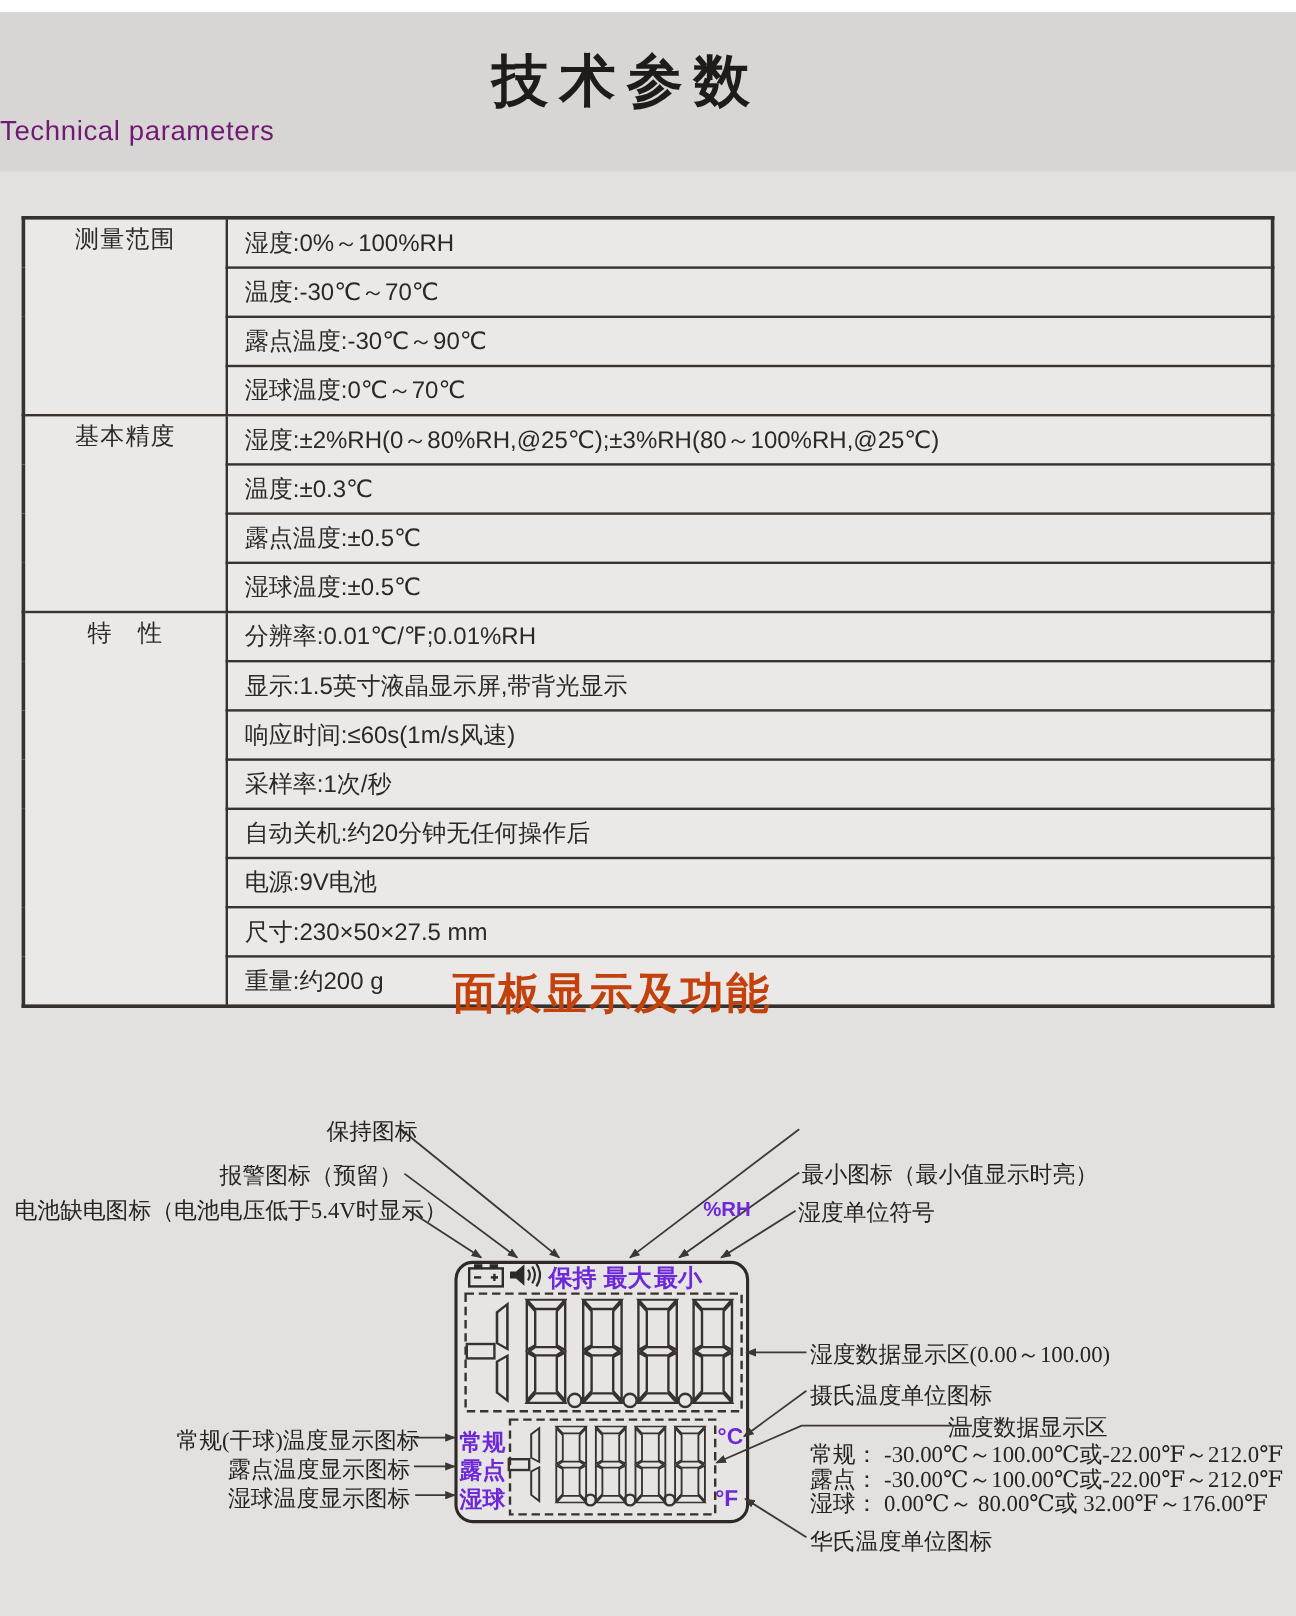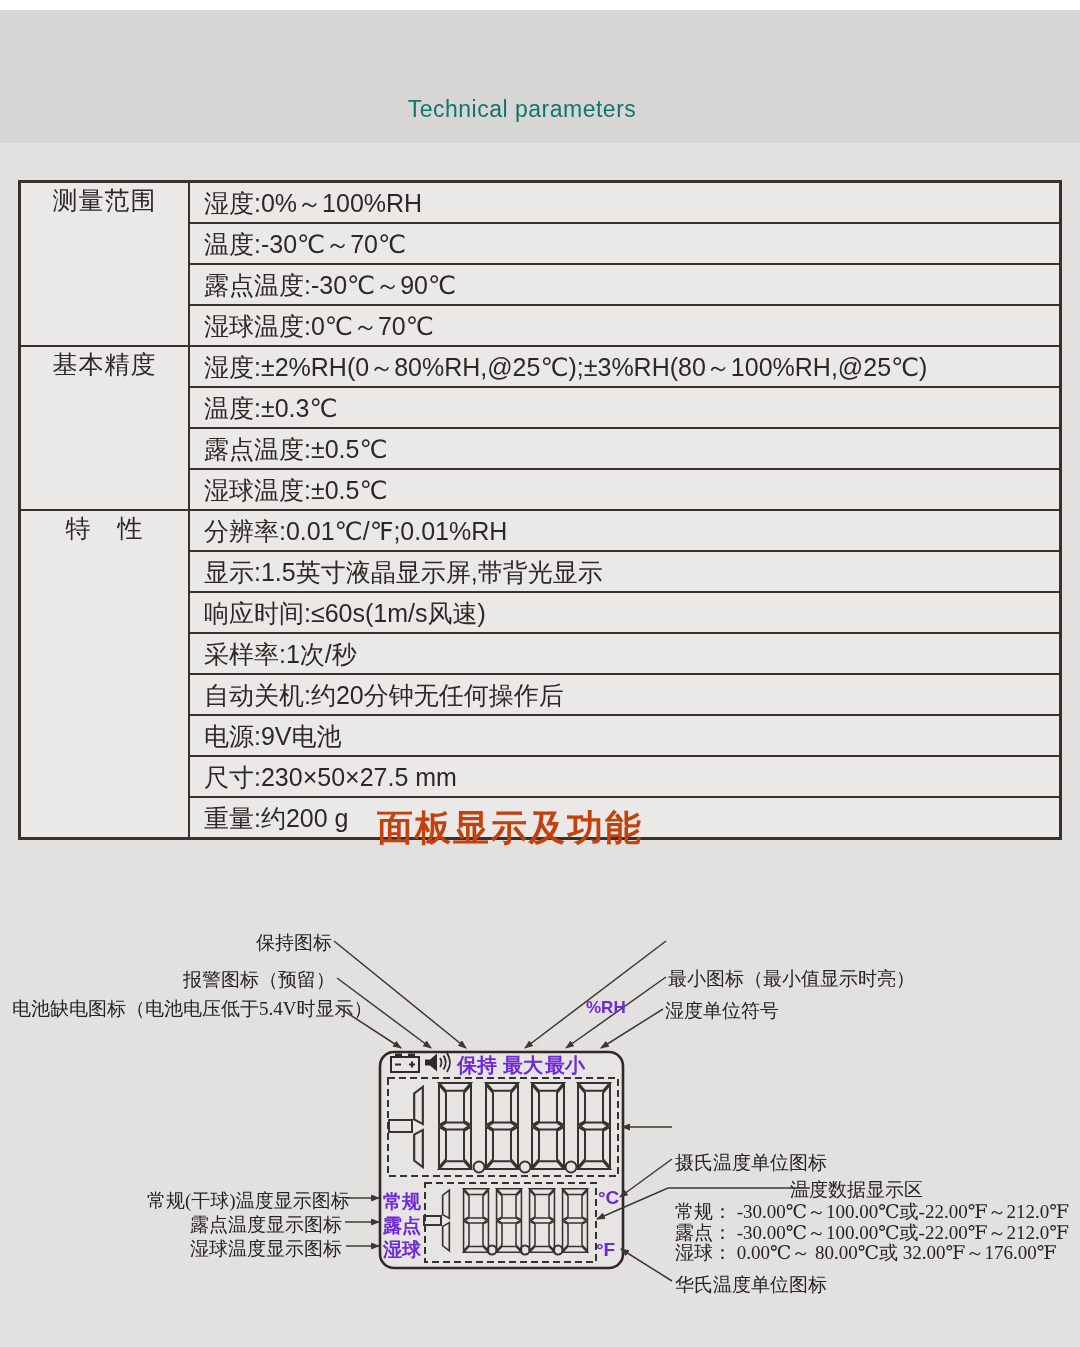--- a/index.html
+++ b/index.html
@@ -2,25 +2,25 @@
 <html><head>
 <meta charset="utf-8">
 <style>
   html,body{margin:0;padding:0;}
   .page{position:relative;width:1080px;height:1347px;background:#e3e1e0;overflow:hidden;
         font-family:"Liberation Sans","DejaVu Sans",sans-serif;color:#2c2825;}
   .topstrip{position:absolute;left:0;top:0;width:1080px;height:10px;background:#ffffff;}
   .header{position:absolute;left:0;top:10px;width:1080px;height:133px;background:#d8d6d4;}
   .main-title{position:absolute;left:0;top:26px;width:1044px;text-align:center;
         font-size:47px;font-weight:bold;letter-spacing:9px;color:#1e1b19;}
-  .sub-title{position:absolute;left:0;top:86px;width:1044px;text-align:center;
-        font-size:23px;color:#0f766e;letter-spacing:0.5px;}
+  .sub-title{position:absolute;left:0;top:86px;width:1044px;text-align:left;
+        font-size:23px;color:#701a75;letter-spacing:0.5px;}
   table.spec{position:absolute;left:18px;top:180px;width:1044px;border-collapse:collapse;
         table-layout:fixed;background:#ebe9e8;}
-  table.spec td{border:2px solid #38322e;height:37px;font-size:25px;line-height:26px;
+  table.spec td{border:2px solid #38322e;height:37px;font-size:20px;line-height:26px;
         white-space:nowrap;overflow:hidden;}
   table.spec{border:3px solid #38322e;}
   td.glabel{width:165px;text-align:center;vertical-align:top;padding-top:4px;letter-spacing:1px;}
   td.gval{padding-left:14px;}
   .section-title{position:absolute;left:0;top:804px;width:1020px;text-align:center;
         font-size:36px;font-weight:bold;letter-spacing:2px;color:#c2410c;}
   .callout{position:absolute;font-family:"Liberation Serif","DejaVu Serif",serif;
         font-size:19px;color:#262321;white-space:nowrap;}
   .r{text-align:right;}
   .lcdtext{position:absolute;font-size:20px;font-weight:bold;color:#6d28d9;white-space:nowrap;
@@ -29,20 +29,21 @@
   .seg{fill:none;stroke:#38322e;stroke-width:2;}
   .lead{fill:none;stroke:#3c3733;stroke-width:1.5;}
   .dashbox{fill:none;stroke:#38322e;stroke-width:2;stroke-dasharray:7 4;}
 </style>
 </head>
 <body>
 
 <div class="page">
   <div class="topstrip"></div>
   <div class="header">
+    <div class="main-title">技术参数</div>
     <div class="sub-title">Technical parameters</div>
   </div>
 
   <table class="spec">
     <tbody>
         <tr>
       <td class="glabel" rowspan="4">测量范围</td>
       <td class="gval">湿度:0%～100%RH</td>
         </tr>
     <tr>
@@ -175,27 +176,28 @@
   <div class="lcdtext" style="left:457px;top:1052px;">保持</div>
   <div class="lcdtext" style="left:503px;top:1052px;">最大</div>
   <div class="lcdtext" style="left:545px;top:1052px;">最小</div>
   <div class="lcdtext" style="left:586px;top:998px;font-size:17px;">%RH</div>
   <div class="lcdtext" style="left:383px;top:1189px;font-size:19px;">常规</div>
   <div class="lcdtext" style="left:383px;top:1213px;font-size:19px;">露点</div>
   <div class="lcdtext" style="left:383px;top:1237px;font-size:19px;">湿球</div>
   <div class="lcdtext" style="left:598px;top:1187px;font-size:19px;">°C</div>
   <div class="lcdtext" style="left:596px;top:1239px;font-size:19px;">°F</div>
 
-  <div class="callout r" style="left:150px;top:930px;width:182px;">保持图标</div>
+  <div class="callout r" style="left:166px;top:930px;width:182px;">保持图标</div>
   <div class="callout r" style="left:150px;top:967px;width:185px;">报警图标（预留）</div>
   <div class="callout r" style="left:12px;top:996px;width:324px;">电池缺电图标（电池电压低于5.4V时显示）</div>
 
   <div class="callout" style="left:668px;top:966px;">最小图标（最小值显示时亮）</div>
   <div class="callout" style="left:665px;top:998px;">湿度单位符号</div>
 
+  <div class="callout" style="left:675px;top:1116px;">湿度数据显示区(0.00～100.00)</div>
   <div class="callout" style="left:675px;top:1150px;">摄氏温度单位图标</div>
   <div class="callout" style="left:790px;top:1177px;">温度数据显示区</div>
   <div class="callout" style="left:675px;top:1199px;">常规： -30.00℃～100.00℃或-22.00℉～212.0℉</div>
   <div class="callout" style="left:675px;top:1220px;">露点： -30.00℃～100.00℃或-22.00℉～212.0℉</div>
   <div class="callout" style="left:675px;top:1240px;">湿球：    0.00℃～  80.00℃或  32.00℉～176.00℉</div>
   <div class="callout" style="left:675px;top:1272px;">华氏温度单位图标</div>
 
   <div class="callout r" style="left:147px;top:1188px;width:195px;">常规(干球)温度显示图标</div>
   <div class="callout r" style="left:147px;top:1212px;width:195px;">露点温度显示图标</div>
   <div class="callout r" style="left:147px;top:1236px;width:195px;">湿球温度显示图标</div>

